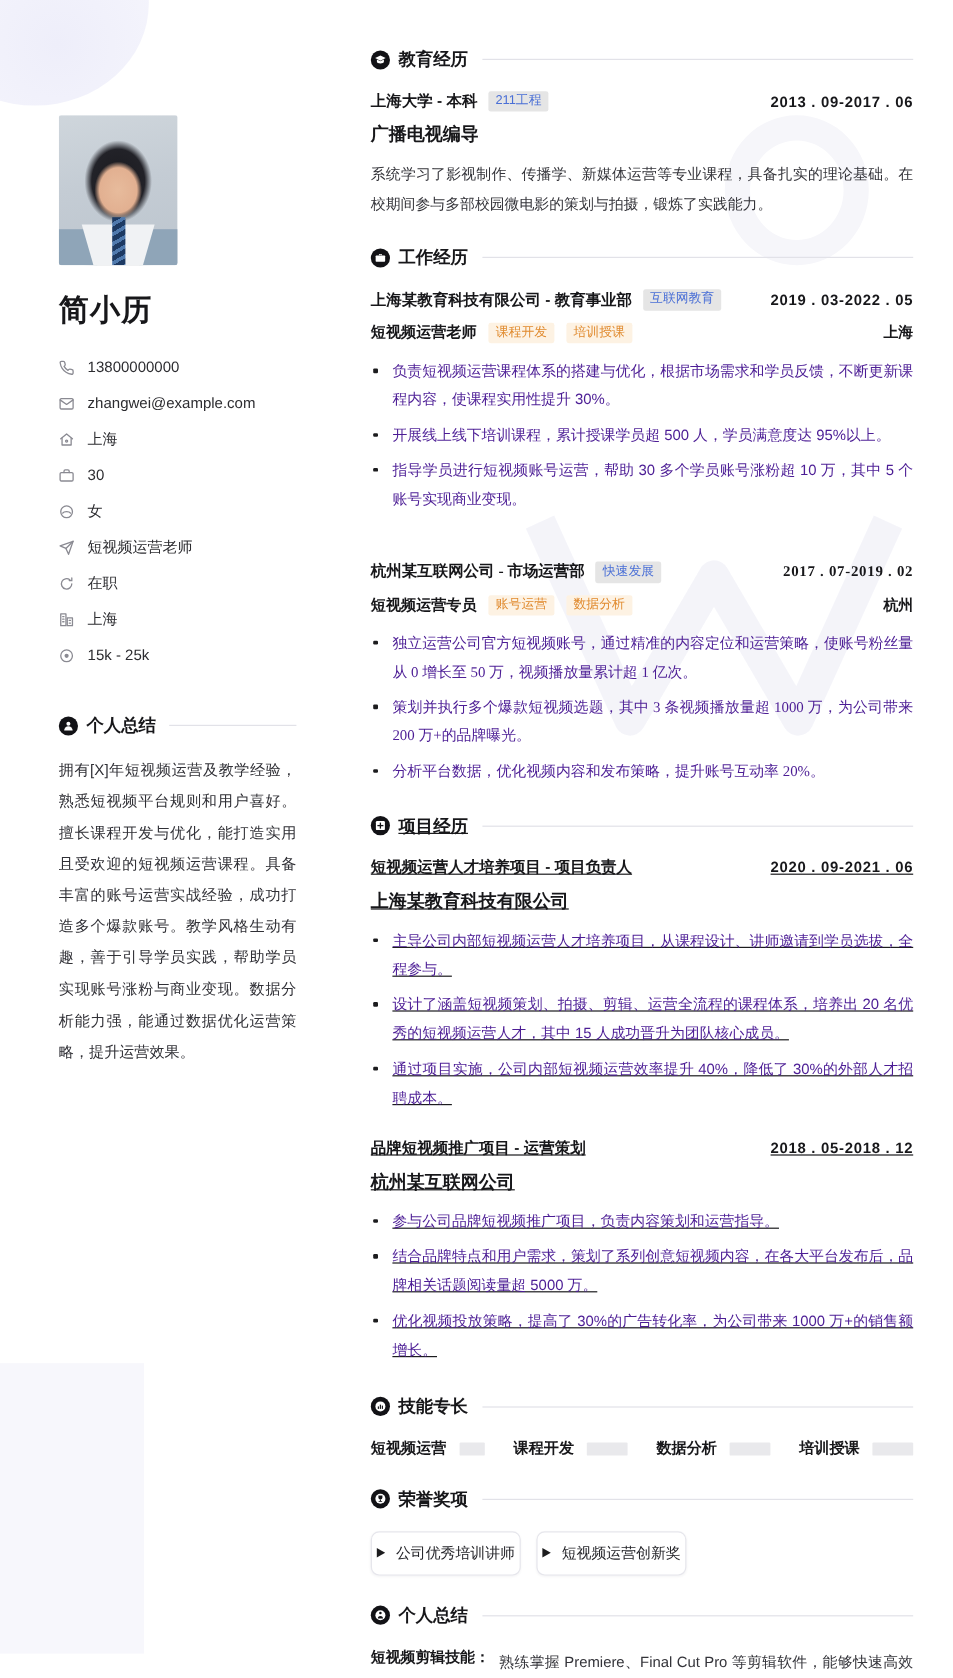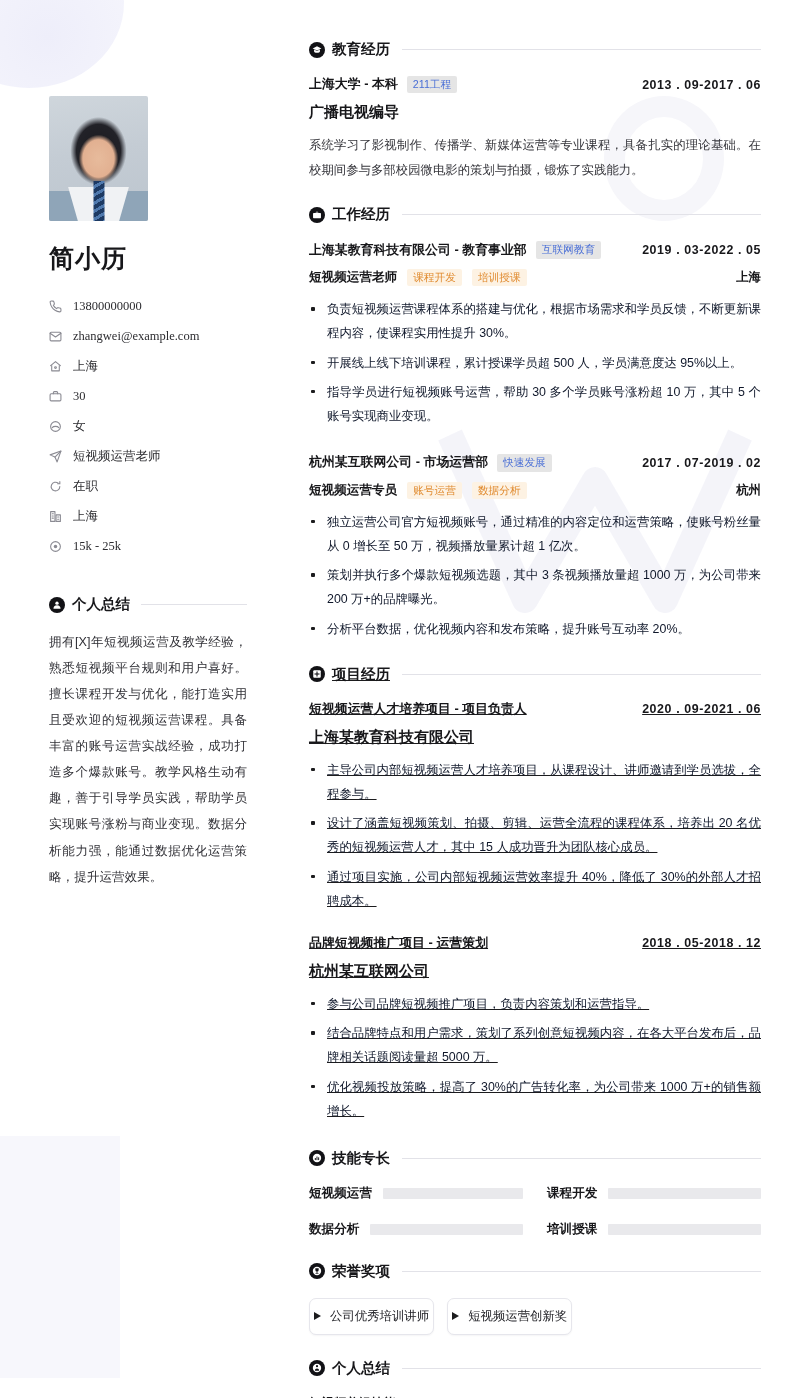--- a/index.html
+++ b/index.html
@@ -102,21 +102,20 @@
   }
 
   .contact-list { margin-top: 16px; }
   .contact-row {
     display: flex;
     align-items: center;
     gap: 11px;
     height: 30px;
     font-size: 12.5px;
     color: #2c2c30;
-    font-family: Liberation Serif, serif;
   }
   .contact-row .ci {
     width: 13px; height: 13px;
     flex: 0 0 13px;
     display: flex; align-items: center; justify-content: center;
     color: #8a8a92;
   }
   .contact-row .ci svg { width: 13px; height: 13px; display: block; }
 
   .side-section { margin-top: 34px; width: 198px; }
@@ -268,38 +267,38 @@
     line-height: 2.02;
     color: #34343a;
     text-align: justify;
   }
   ul.bullets { list-style: none; }
   ul.bullets li {
     position: relative;
     padding-left: 18px;
     font-size: 12.4px;
     line-height: 1.95;
-    color: #0f172a;
+    color: #4c1d95;
     margin-bottom: 5px;
     text-align: justify;
   }
   ul.bullets li:last-child { margin-bottom: 0; }
   ul.bullets li::before {
     content: "";
     position: absolute;
     left: 2px; top: 10px;
     width: 3.5px; height: 3.5px;
     background: #1c1c1e;
     border-radius: 1px;
   }
 
   
   .skills-grid {
     display: grid;
-    grid-template-columns: 1fr 1fr;
+    grid-template-columns: 1fr 1fr 1fr 1fr;
     column-gap: 24px;
     row-gap: 19px;
     margin-bottom: 24px;
   }
   .skill {
     display: flex;
     align-items: center;
     gap: 11px;
   }
   .skill-name {
@@ -564,21 +563,21 @@
           </div>
           <span class="place">上海</span>
         </div>
         <ul class="bullets">
           <li>负责短视频运营课程体系的搭建与优化，根据市场需求和学员反馈，不断更新课程内容，使课程实用性提升 30%。</li>
           <li>开展线上线下培训课程，累计授课学员超 500 人，学员满意度达 95%以上。</li>
           <li>指导学员进行短视频账号运营，帮助 30 多个学员账号涨粉超 10 万，其中 5 个账号实现商业变现。</li>
         </ul>
       </div>
 
-      <div class="entry" style="margin-top:26px;">
+      <div class="entry" style="margin-top:40px;font-family:Liberation Serif, serif;">
         <div class="row1">
           <div class="row1-left">
             <span class="org">杭州某互联网公司 - 市场运营部</span>
             <span class="tag-blue">快速发展</span>
           </div>
           <span class="date">2017 . 07-2019 . 02</span>
         </div>
         <div class="row2">
           <div class="row2-left">
             <span class="role">短视频运营专员</span>

